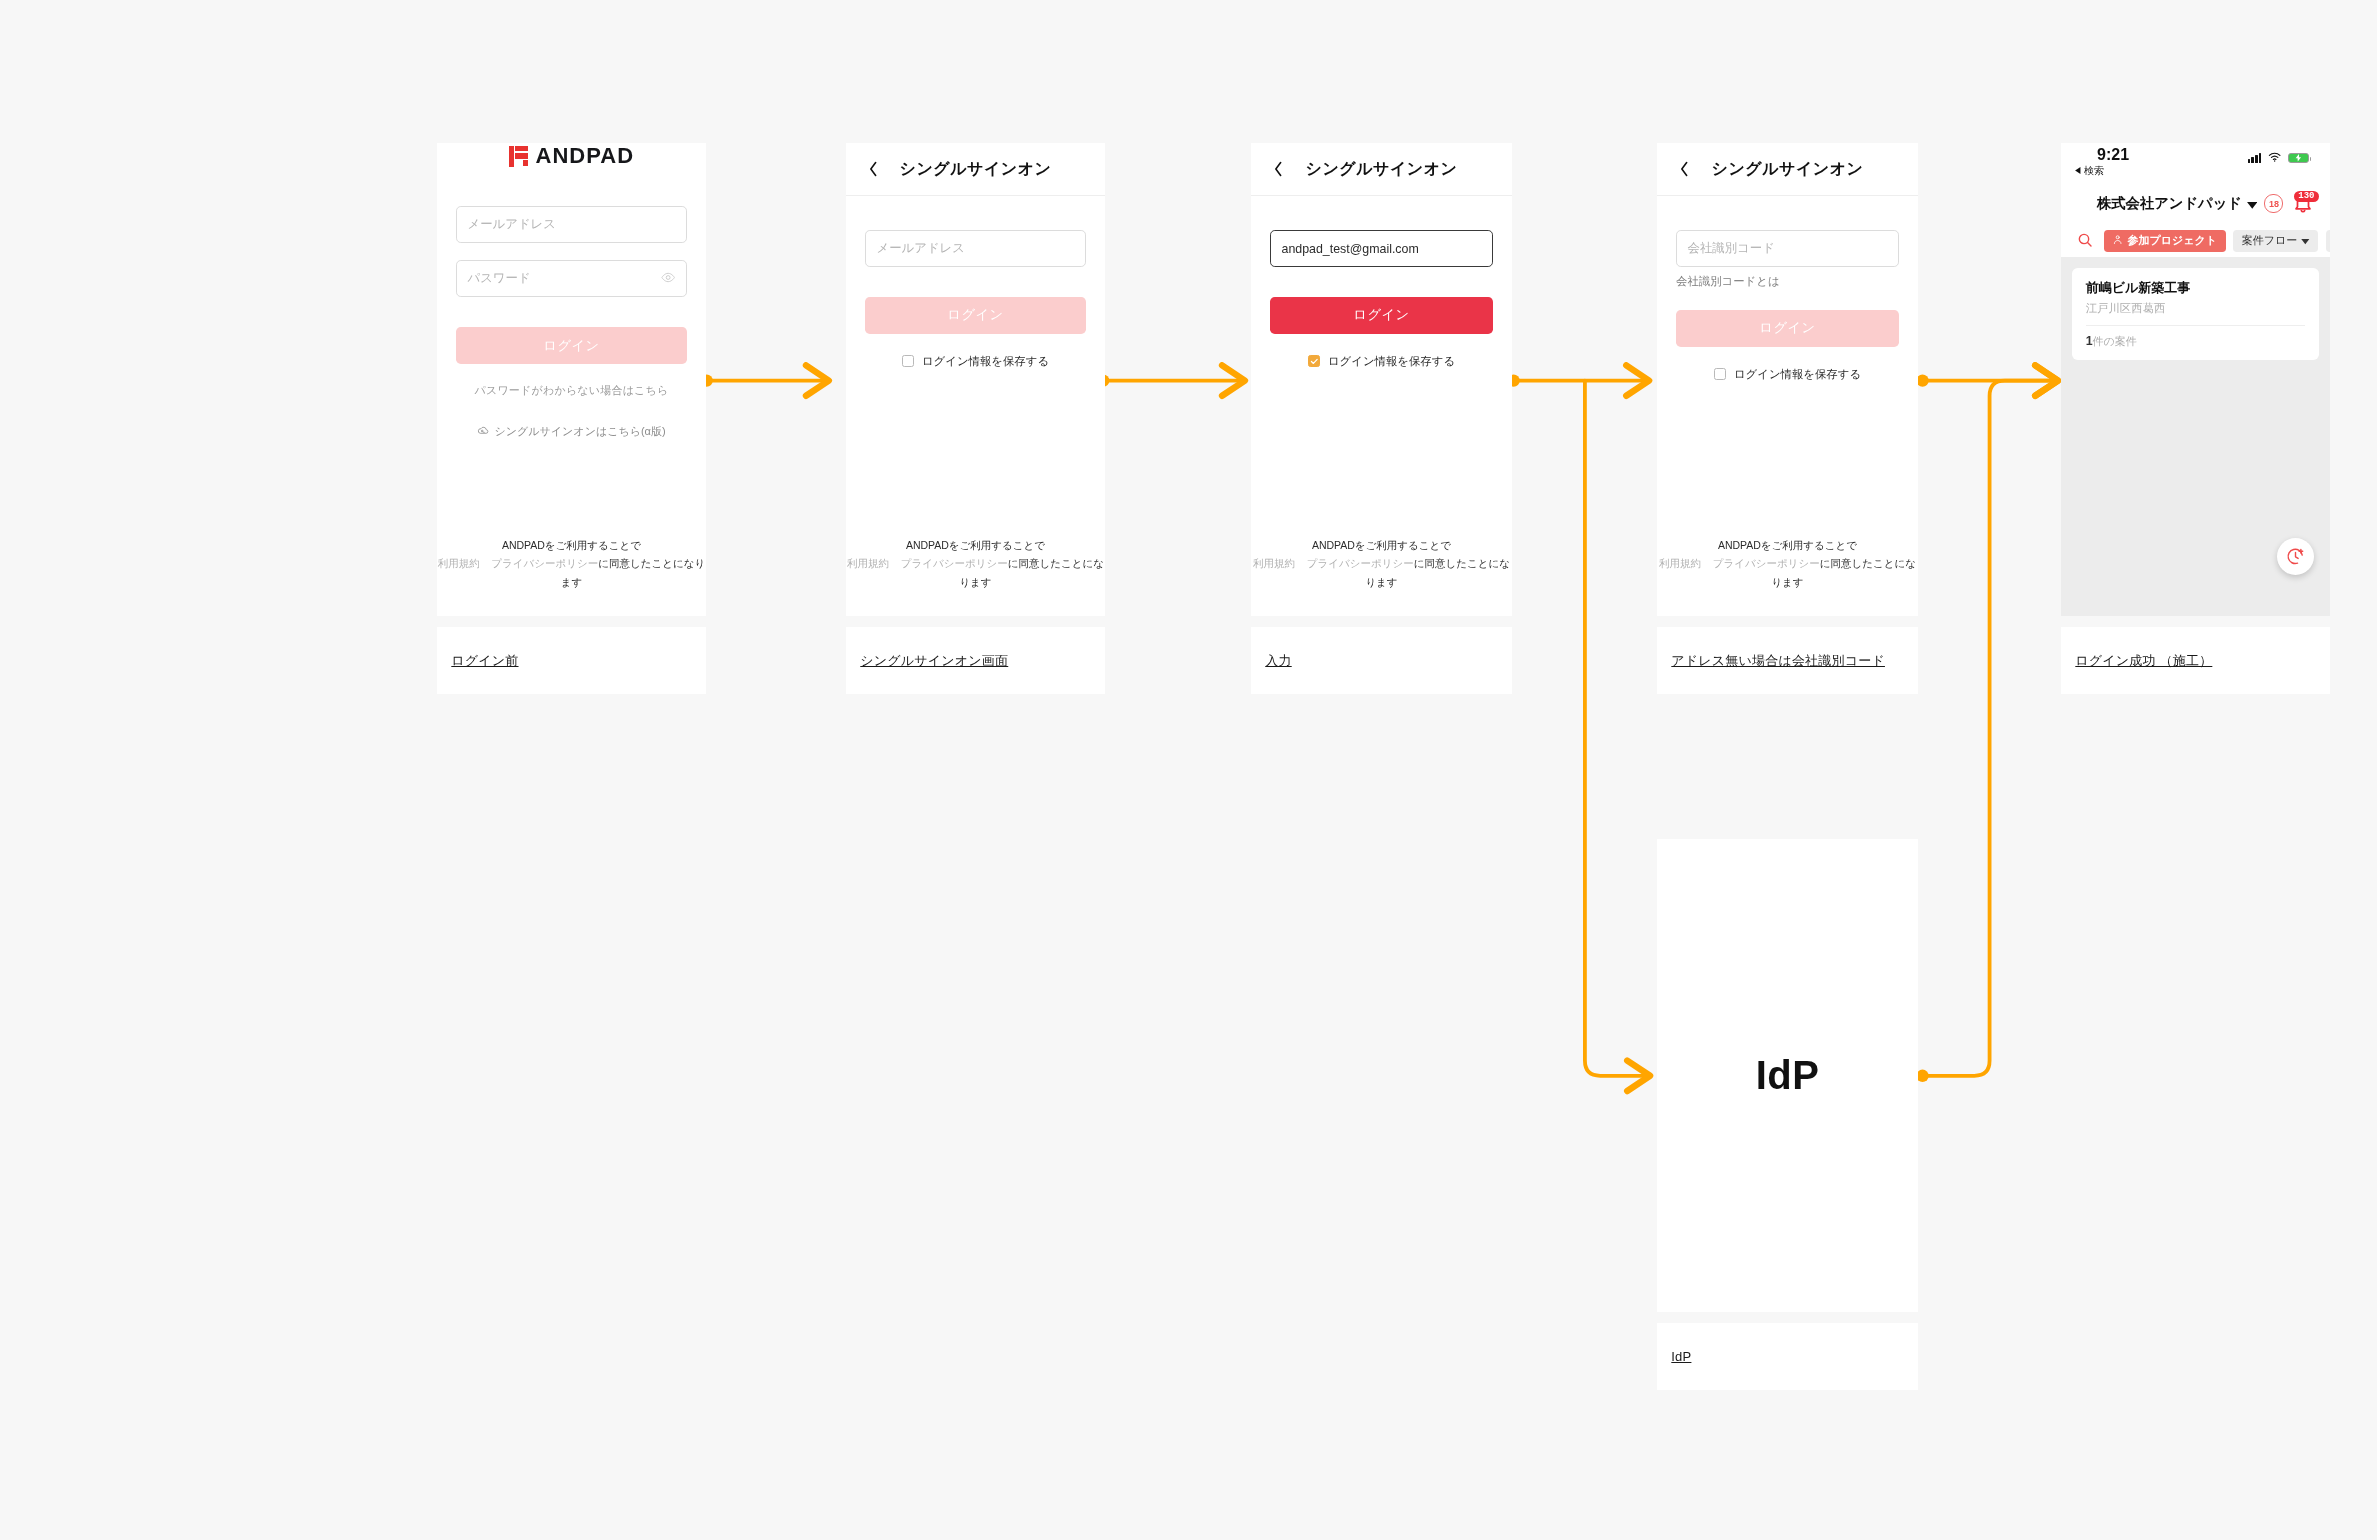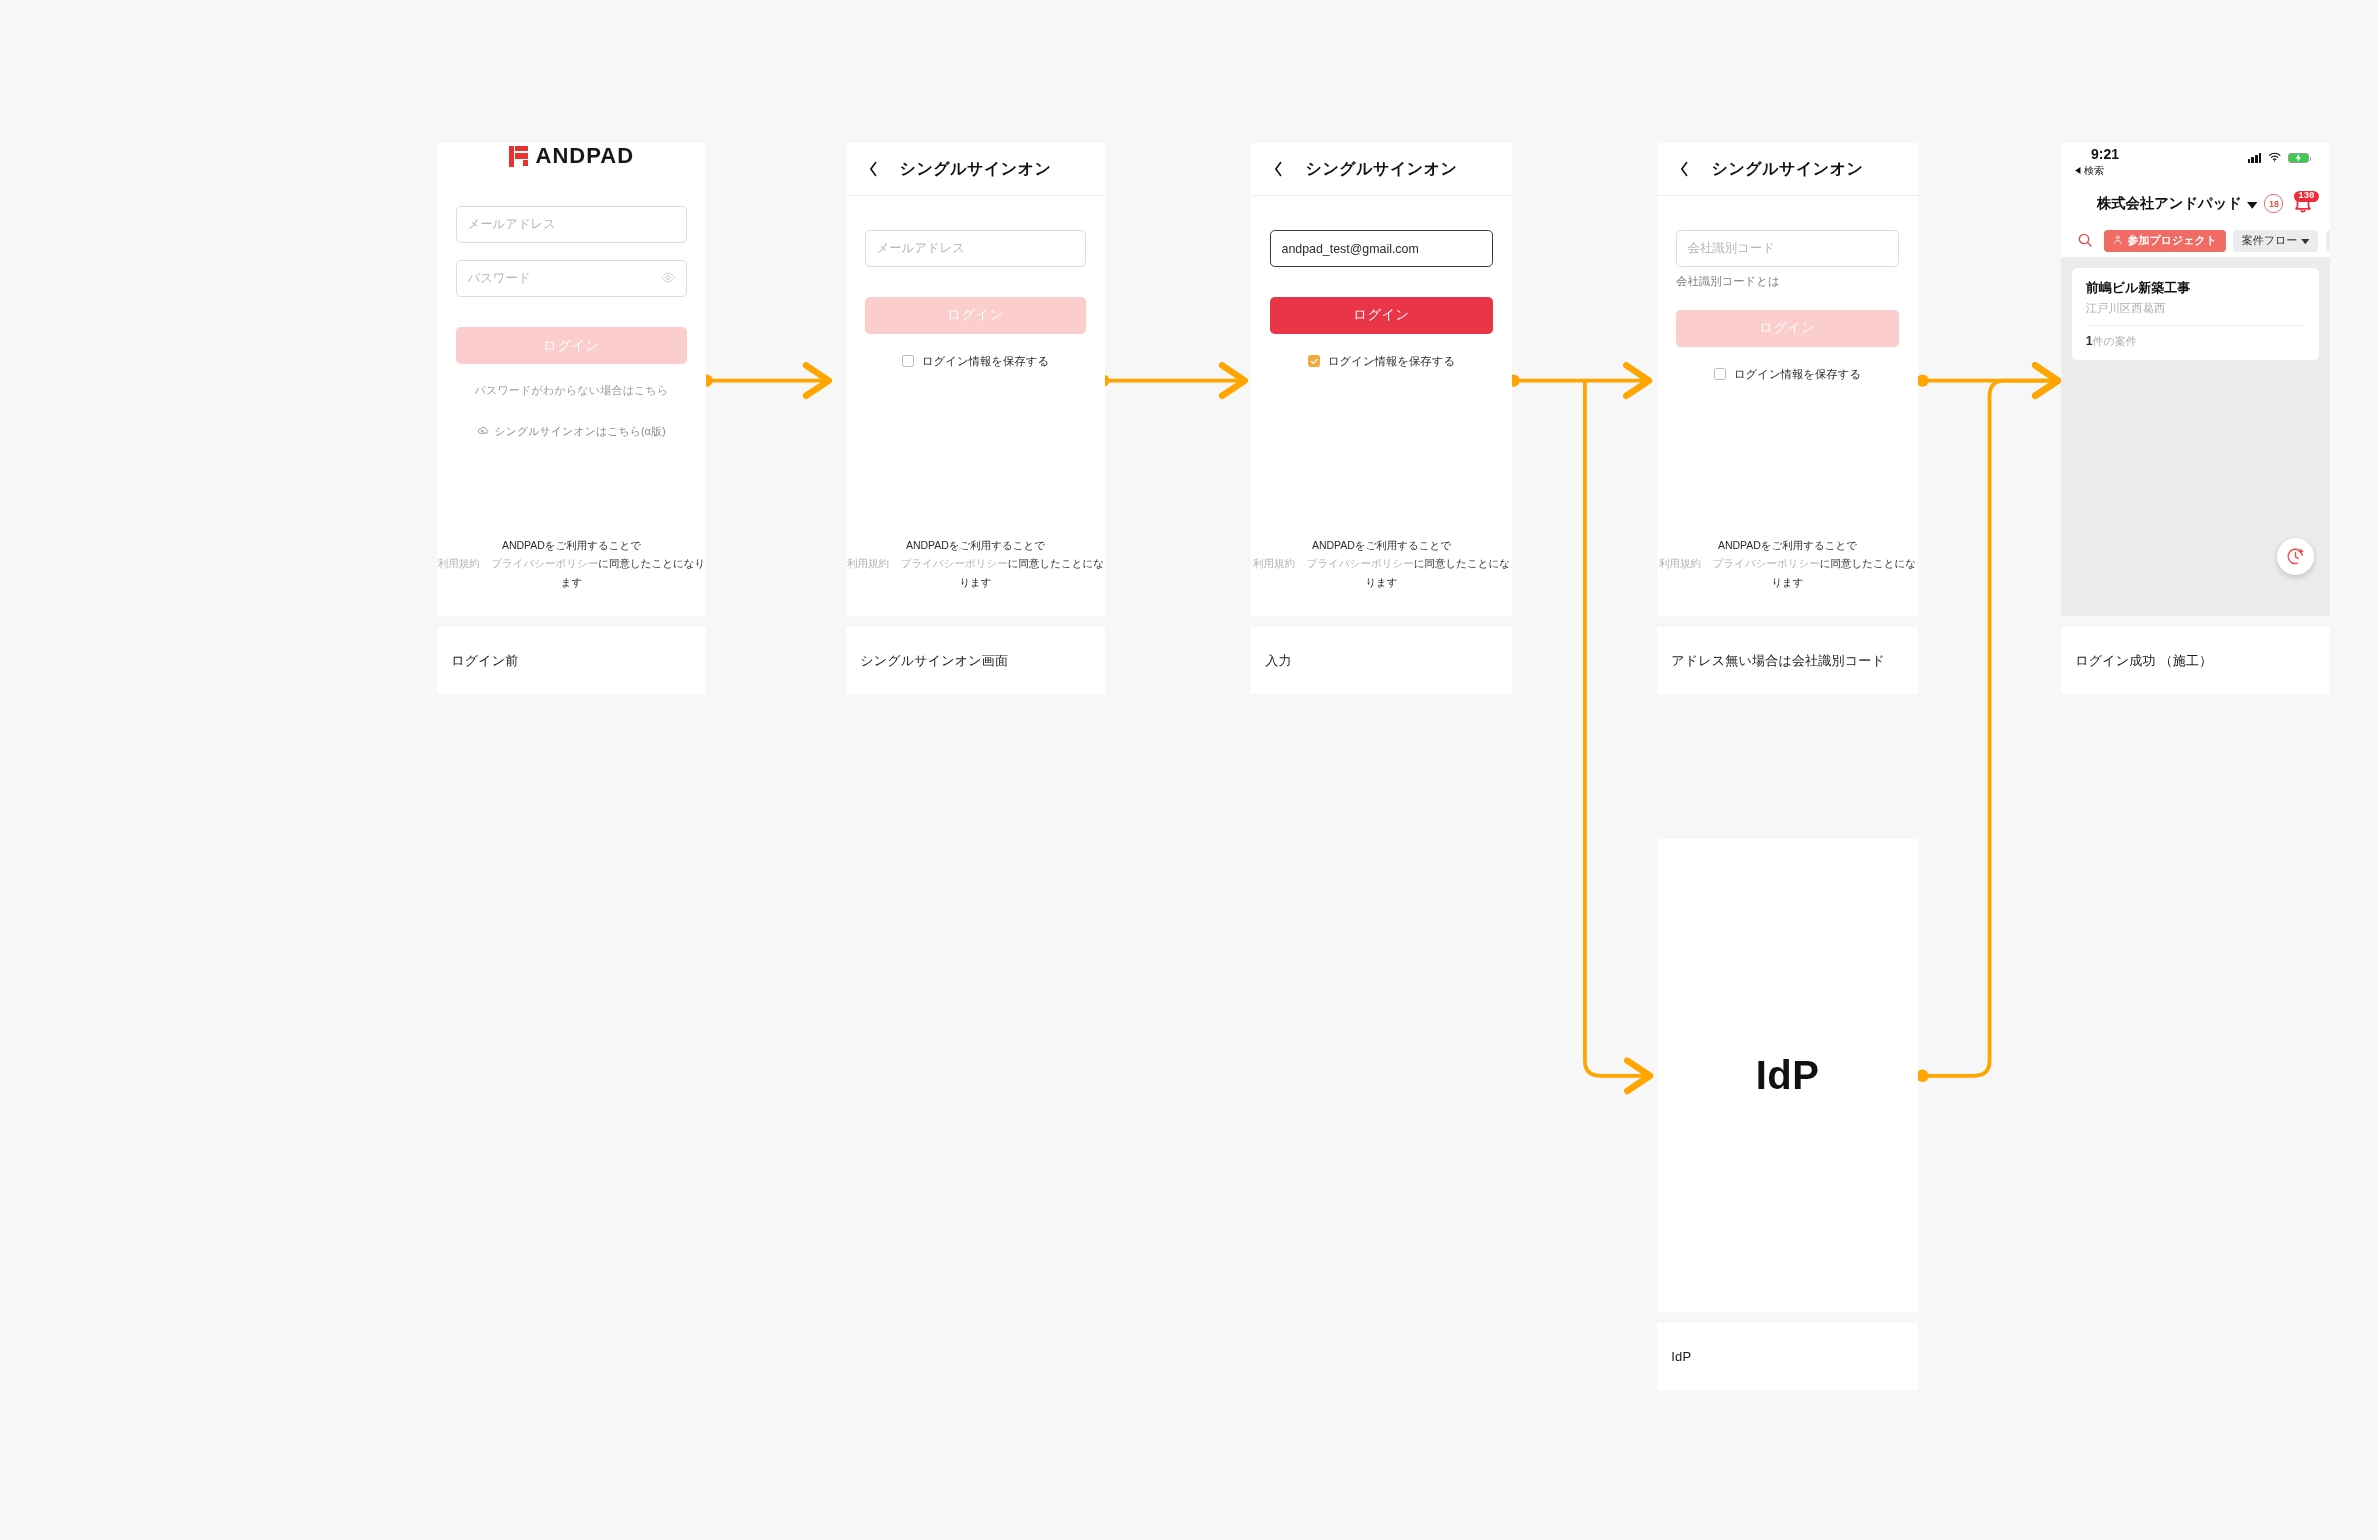--- a/index.html
+++ b/index.html
@@ -21,20 +21,21 @@
   .caption{
     position:absolute;
     background:#ffffff;
     display:flex;
     align-items:center;
     padding-left:14.3px;
     box-sizing:border-box;
     font-size:13px;
     color:#1a1a1a;
     letter-spacing:0.2px;
+    text-decoration:underline;
   }
 
   
   .screen{position:absolute;inset:0;background:#fff;display:flex;flex-direction:column;}
 
   
   .navbar{
     position:relative;height:52px;flex:none;
     border-bottom:1px solid #eeeeee;
     display:flex;align-items:center;justify-content:center;
@@ -85,21 +86,21 @@
   .terms .muted{color:#b0b0b0;}
 
   .hint{font-size:11.4px;color:#7e7e7e;margin-top:6.7px;}
 
   
   .idp-screen{display:flex;align-items:center;justify-content:center;height:100%;}
   .idp-text{font-size:40px;font-weight:bold;color:#111;letter-spacing:0.5px;}
 
   
   .statusbar{height:40px;flex:none;position:relative;padding:0 21px;box-sizing:border-box;}
-  .sb-time{position:absolute;left:30px;top:2.9px;font-size:14px;font-weight:bold;color:#111;}
+  .sb-time{position:absolute;left:36px;top:2.9px;font-size:16px;font-weight:bold;color:#111;}
   .sb-back{position:absolute;left:14.3px;top:21px;font-size:10px;color:#111;display:flex;align-items:center;gap:2.4px;}
   .sb-right{position:absolute;right:21px;top:8.6px;display:flex;align-items:center;gap:6.7px;}
   .sig{display:flex;align-items:flex-end;gap:1.4px;height:10.5px;}
   .sig b{display:block;width:2.4px;background:#111;border-radius:0.5px;}
   .batt{width:21px;height:10.5px;border:1px solid #9a9a9a;border-radius:2.9px;position:relative;box-sizing:border-box;background:#3ec94f;display:flex;align-items:center;justify-content:center;}
   .batt:after{content:"";position:absolute;right:-2.9px;top:3.3px;width:1.4px;height:3.8px;background:#9a9a9a;border-radius:0 1px 1px 0;}
 
   .apphead{height:41px;flex:none;display:flex;align-items:center;padding:0 16px;box-sizing:border-box;}
   .company{font-size:14.3px;font-weight:bold;color:#111;display:flex;align-items:center;gap:4.8px;margin-left:20px;}
   .apphead .spacer{flex:1;}

